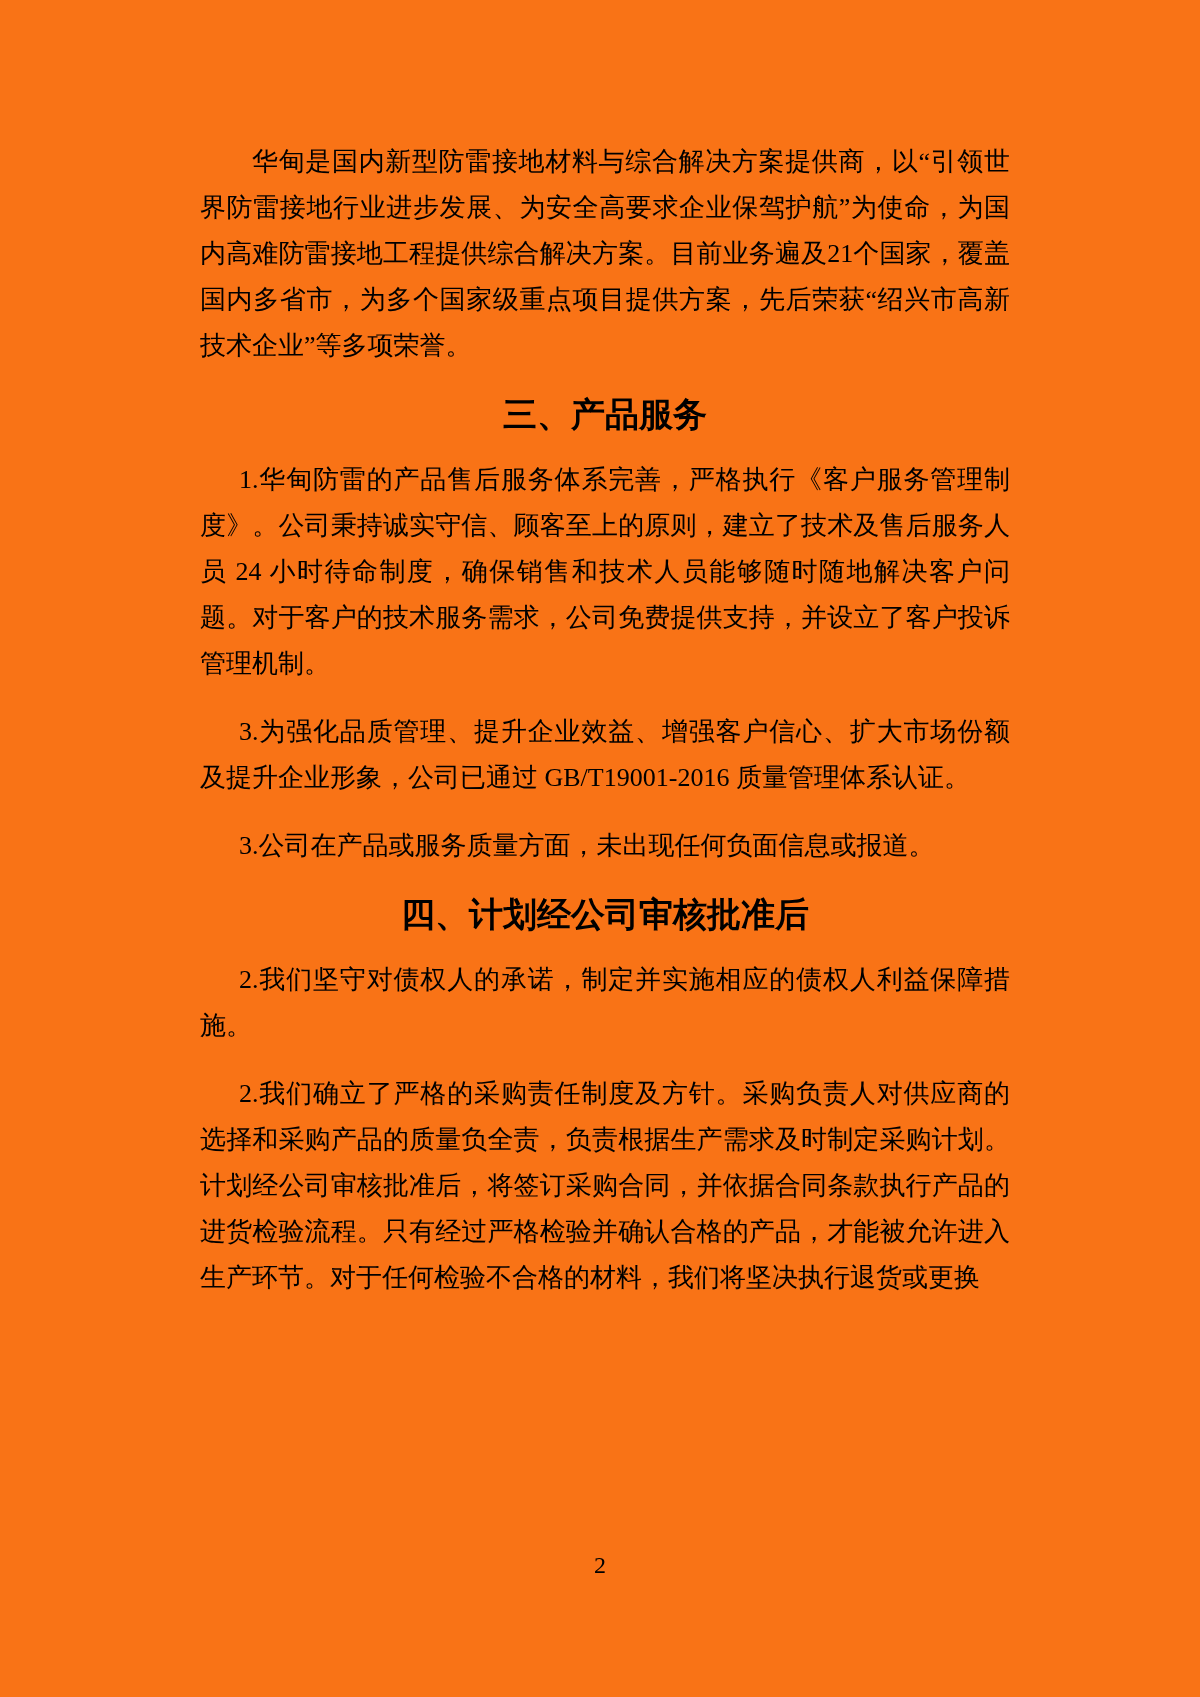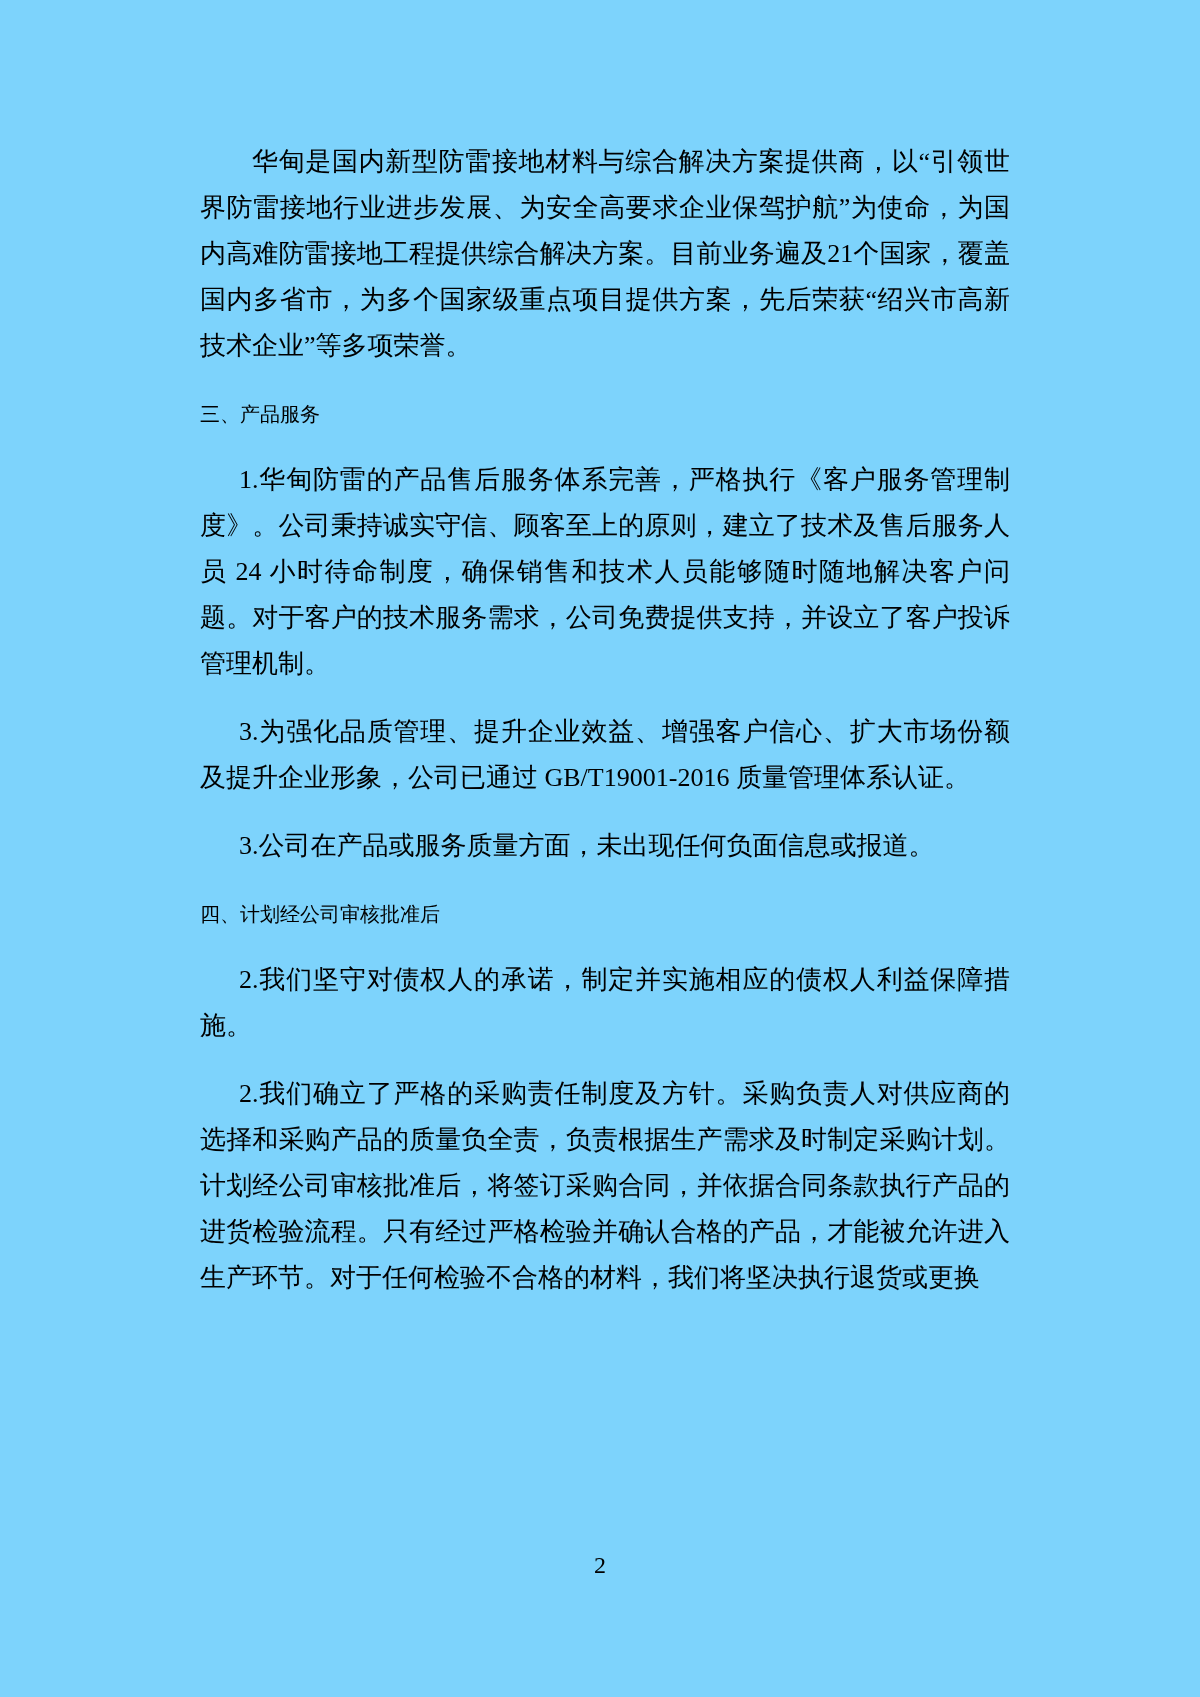--- a/index.html
+++ b/index.html
@@ -5,21 +5,21 @@
   html, body {
     margin: 0;
     padding: 0;
     background: #ffffff;
   }
   .page {
     position: relative;
     width: 1200px;
     height: 1697px;
     margin: 0 auto;
-    background: #7dd3fc;
+    background: #f97316;
     color: #000000;
     font-family: "Liberation Serif", "DejaVu Serif", serif;
     overflow: hidden;
   }
   .content {
     position: absolute;
     left: 200px;
     top: 139px;
     width: 810px;
   }
@@ -29,23 +29,24 @@
     text-align: justify;
     margin: 0 0 22px 0;
     text-indent: 2em;
     word-break: break-word;
   }
   .para.numbered {
     text-indent: 1.5em;
   }
   .heading {
     font-family: "Liberation Sans", "DejaVu Sans", sans-serif;
-    font-size: 20px;
-    font-weight: 400;
+    font-size: 34px;
+    font-weight: 700;
     line-height: 46px;
+    text-align: center;
     text-indent: 0;
     margin: 20px 0 20px 0;
   }
   .page-number {
     position: absolute;
     top: 1550px;
     left: 0;
     width: 100%;
     text-align: center;
     font-size: 24px;

